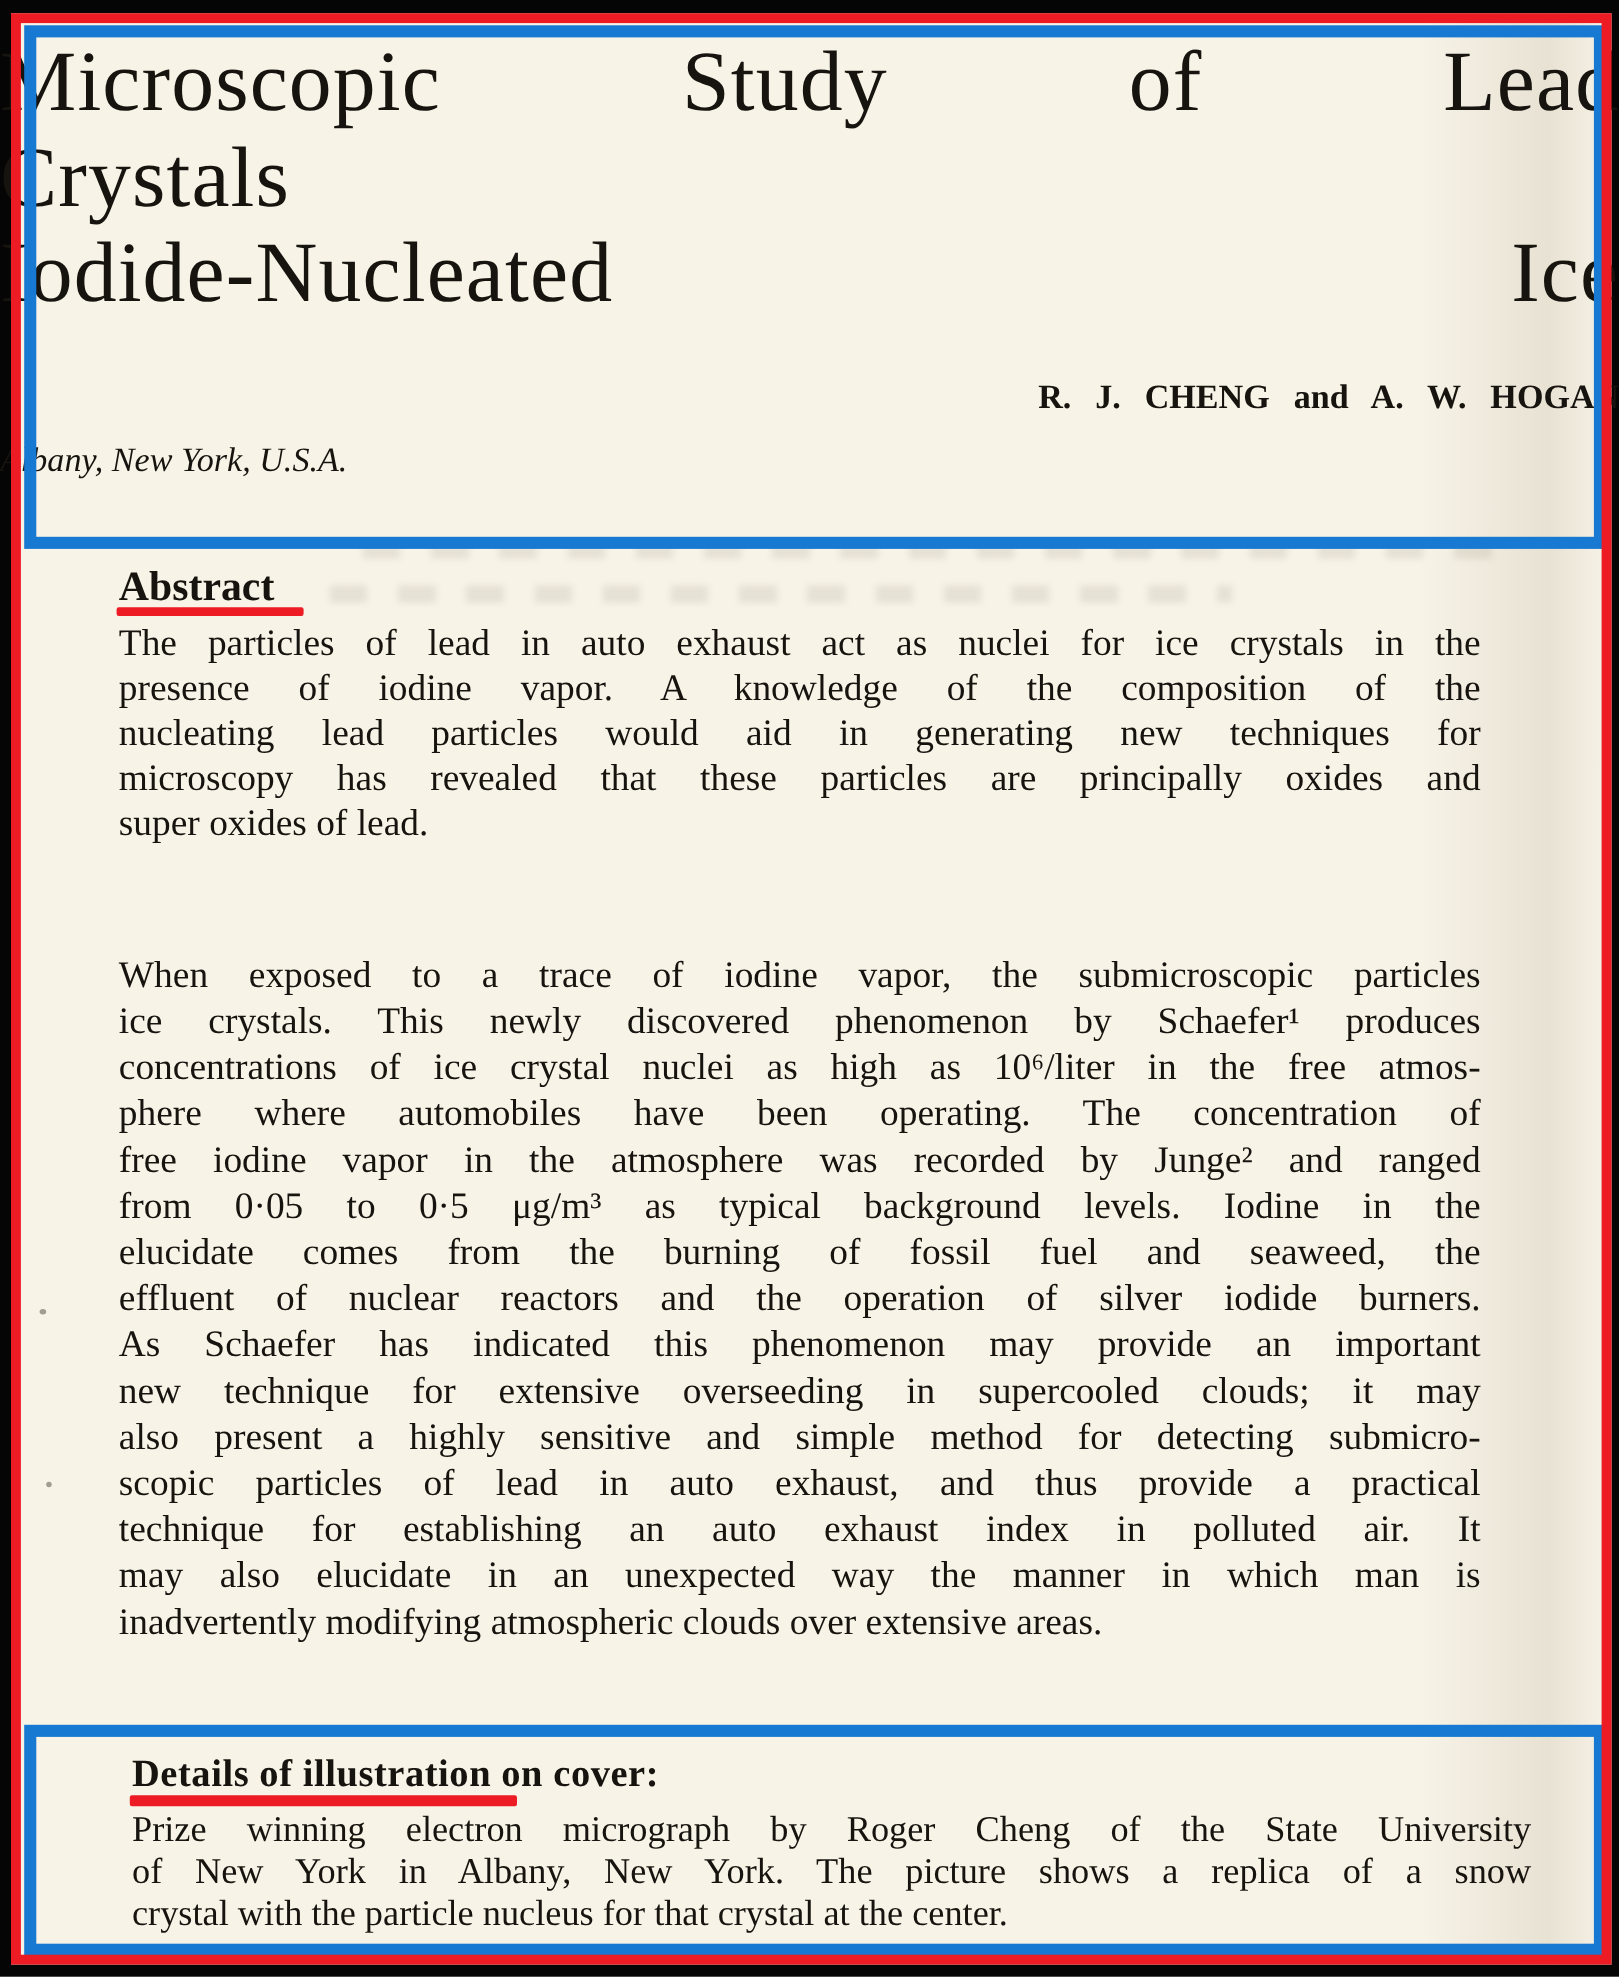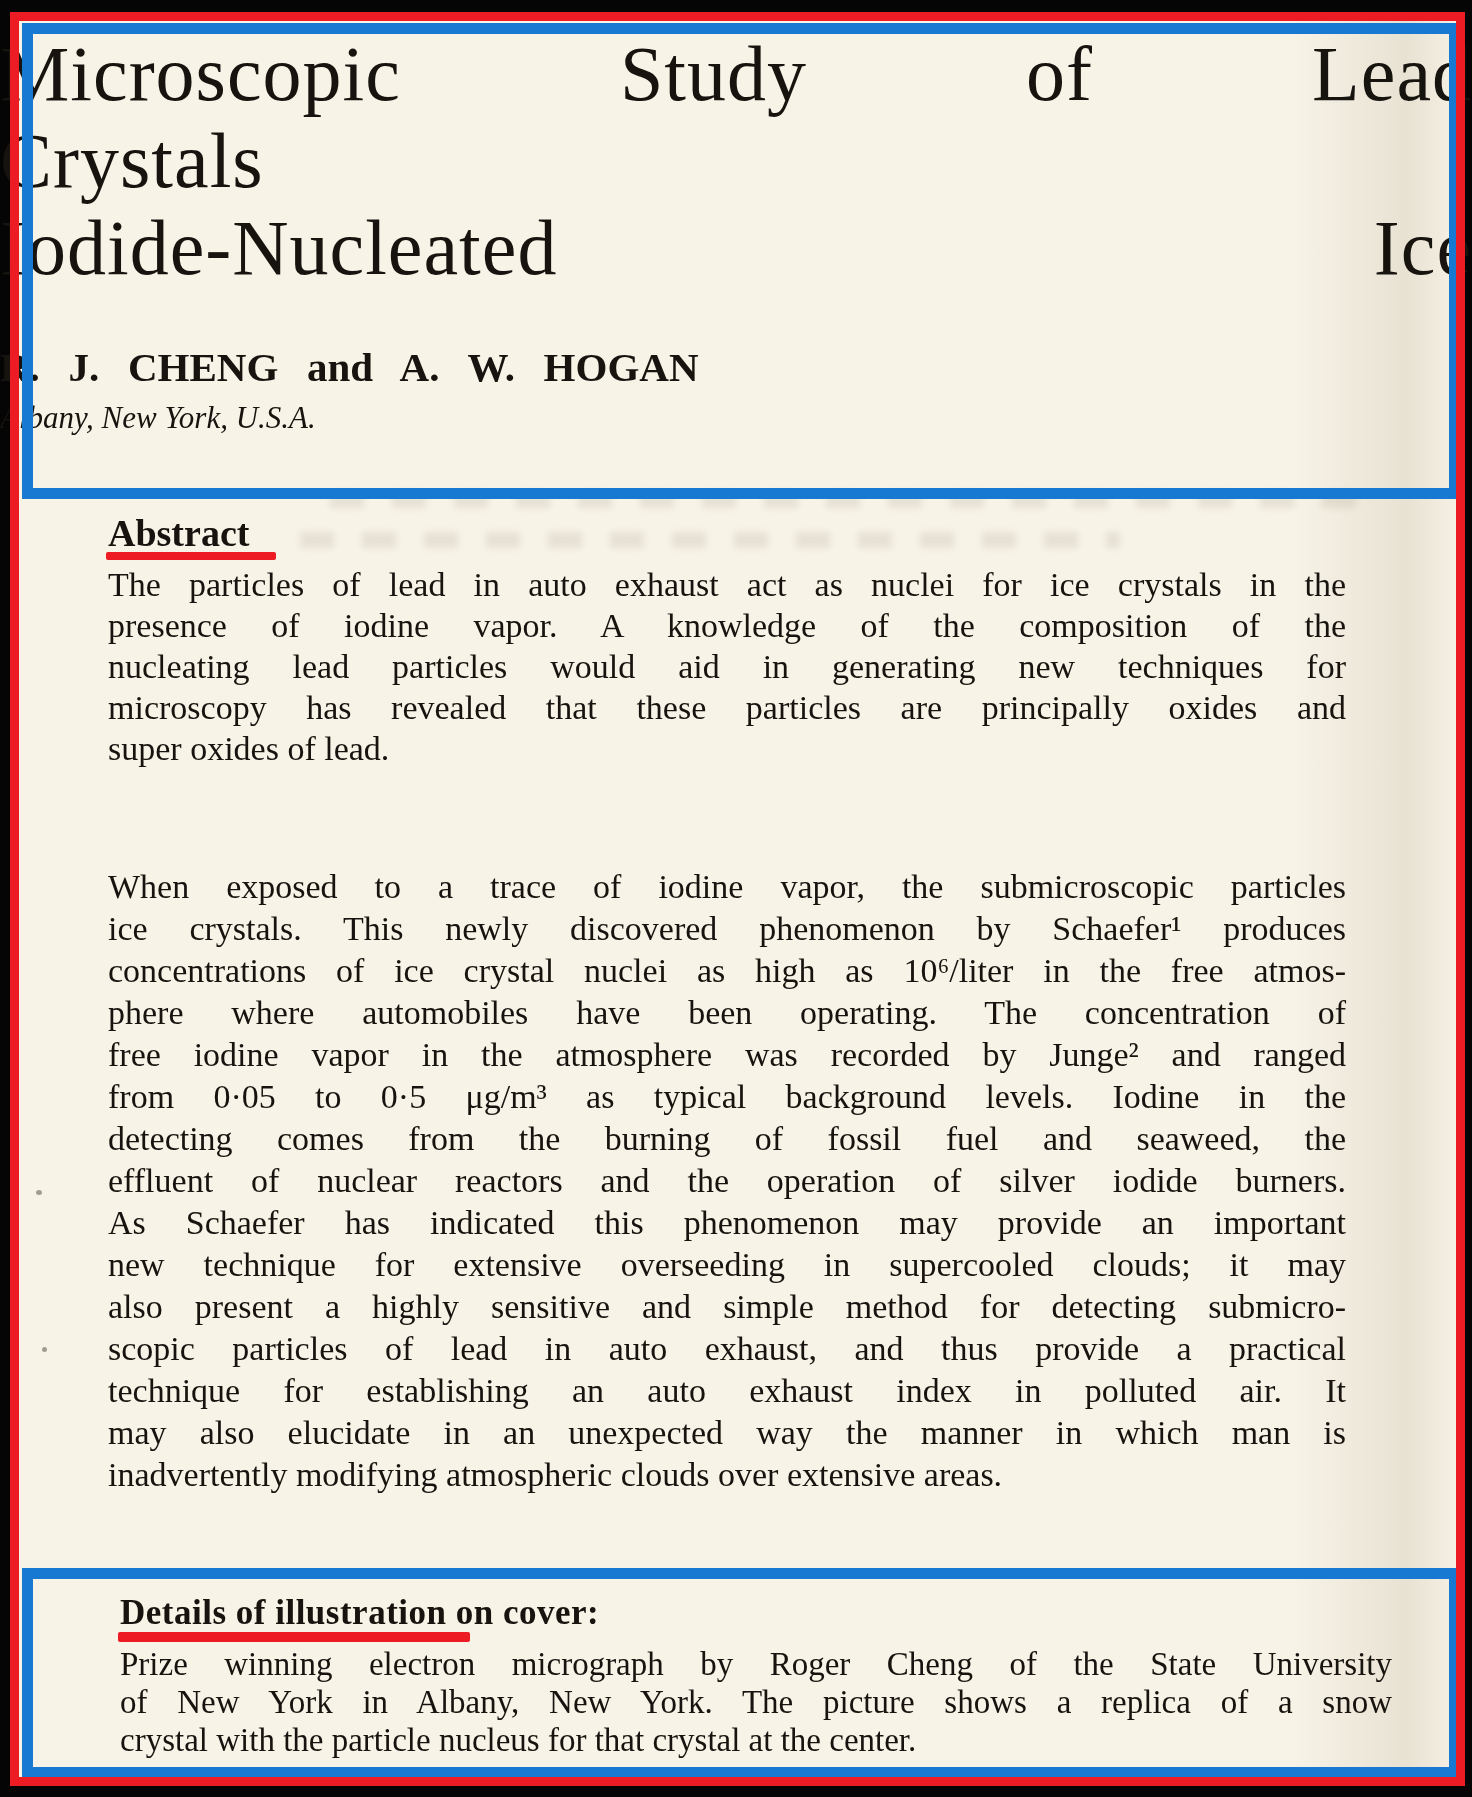--- a/index.html
+++ b/index.html
@@ -23,22 +23,22 @@
     position:absolute;left:10px;top:12px;width:1455px;height:1774px;
     border:9px solid var(--red);box-sizing:border-box;pointer-events:none;
   }
   .blue-box{position:absolute;border:11px solid var(--blue);box-sizing:border-box;}
   .title-box{left:22px;top:23px;width:1438px;height:476px;}
   .details-box{left:22px;top:1568px;width:1438px;height:210px;}
 
   .title{position:absolute;left:0;top:30px;width:100%;font-size:78px;line-height:87px;letter-spacing:1px;}
   .title .tline{text-align:center;text-align-last:center;}
 
-  .authors{position:absolute;left:0;top:343px;width:100%;text-align:left;
-    font-weight:bold;font-size:41px;word-spacing:0.45em;}
+  .authors{position:absolute;left:0;top:343px;width:100%;text-align:right;
+    font-weight:bold;font-size:31px;word-spacing:0.45em;}
   .affiliation{position:absolute;left:0;top:400px;width:100%;font-style:italic;font-size:31px;line-height:36px;}
   .affiliation .tline{text-align:center;text-align-last:center;}
 
   .abstract-heading{position:absolute;left:108px;top:511px;font-size:38px;font-weight:bold;text-align:right;}
   .red-underline{position:absolute;background:var(--red);border-radius:2px;}
   .abstract-underline{left:106px;top:552px;width:170px;height:8px;}
 
   .para .tline{text-align:justify;text-align-last:justify;}
   .para .tline.tline-last{text-align-last:left;}
   .abstract-text{position:absolute;left:108px;top:564px;width:1238px;font-size:34px;line-height:41px;}
@@ -91,21 +91,21 @@
       <div class="tline tline-last">super oxides of lead.</div>
     </div>
 
   <div class="para body-text">
       <div class="tline">When exposed to a trace of iodine vapor, the submicroscopic particles</div>
       <div class="tline">ice crystals.  This newly discovered phenomenon by Schaefer¹ produces</div>
       <div class="tline">concentrations of ice crystal nuclei as high as 10⁶/liter in the free atmos-</div>
       <div class="tline">phere where automobiles have been operating.  The concentration of</div>
       <div class="tline">free iodine vapor in the atmosphere was recorded by Junge² and ranged</div>
       <div class="tline">from 0·05 to 0·5 μg/m³ as typical background levels.  Iodine in the</div>
-      <div class="tline">detecting comes from the burning of fossil fuel and seaweed, the</div>
+      <div class="tline">elucidate comes from the burning of fossil fuel and seaweed, the</div>
       <div class="tline">effluent of nuclear reactors and the operation of silver iodide burners.</div>
       <div class="tline">As Schaefer has indicated this phenomenon may provide an important</div>
       <div class="tline">new technique for extensive overseeding in supercooled clouds; it may</div>
       <div class="tline">also present a highly sensitive and simple method for detecting submicro-</div>
       <div class="tline">scopic particles of lead in auto exhaust, and thus provide a practical</div>
       <div class="tline">technique for establishing an auto exhaust index in polluted air.  It</div>
       <div class="tline">may also elucidate in an unexpected way the manner in which man is</div>
       <div class="tline tline-last">inadvertently modifying atmospheric clouds over extensive areas.</div>
     </div>
 

